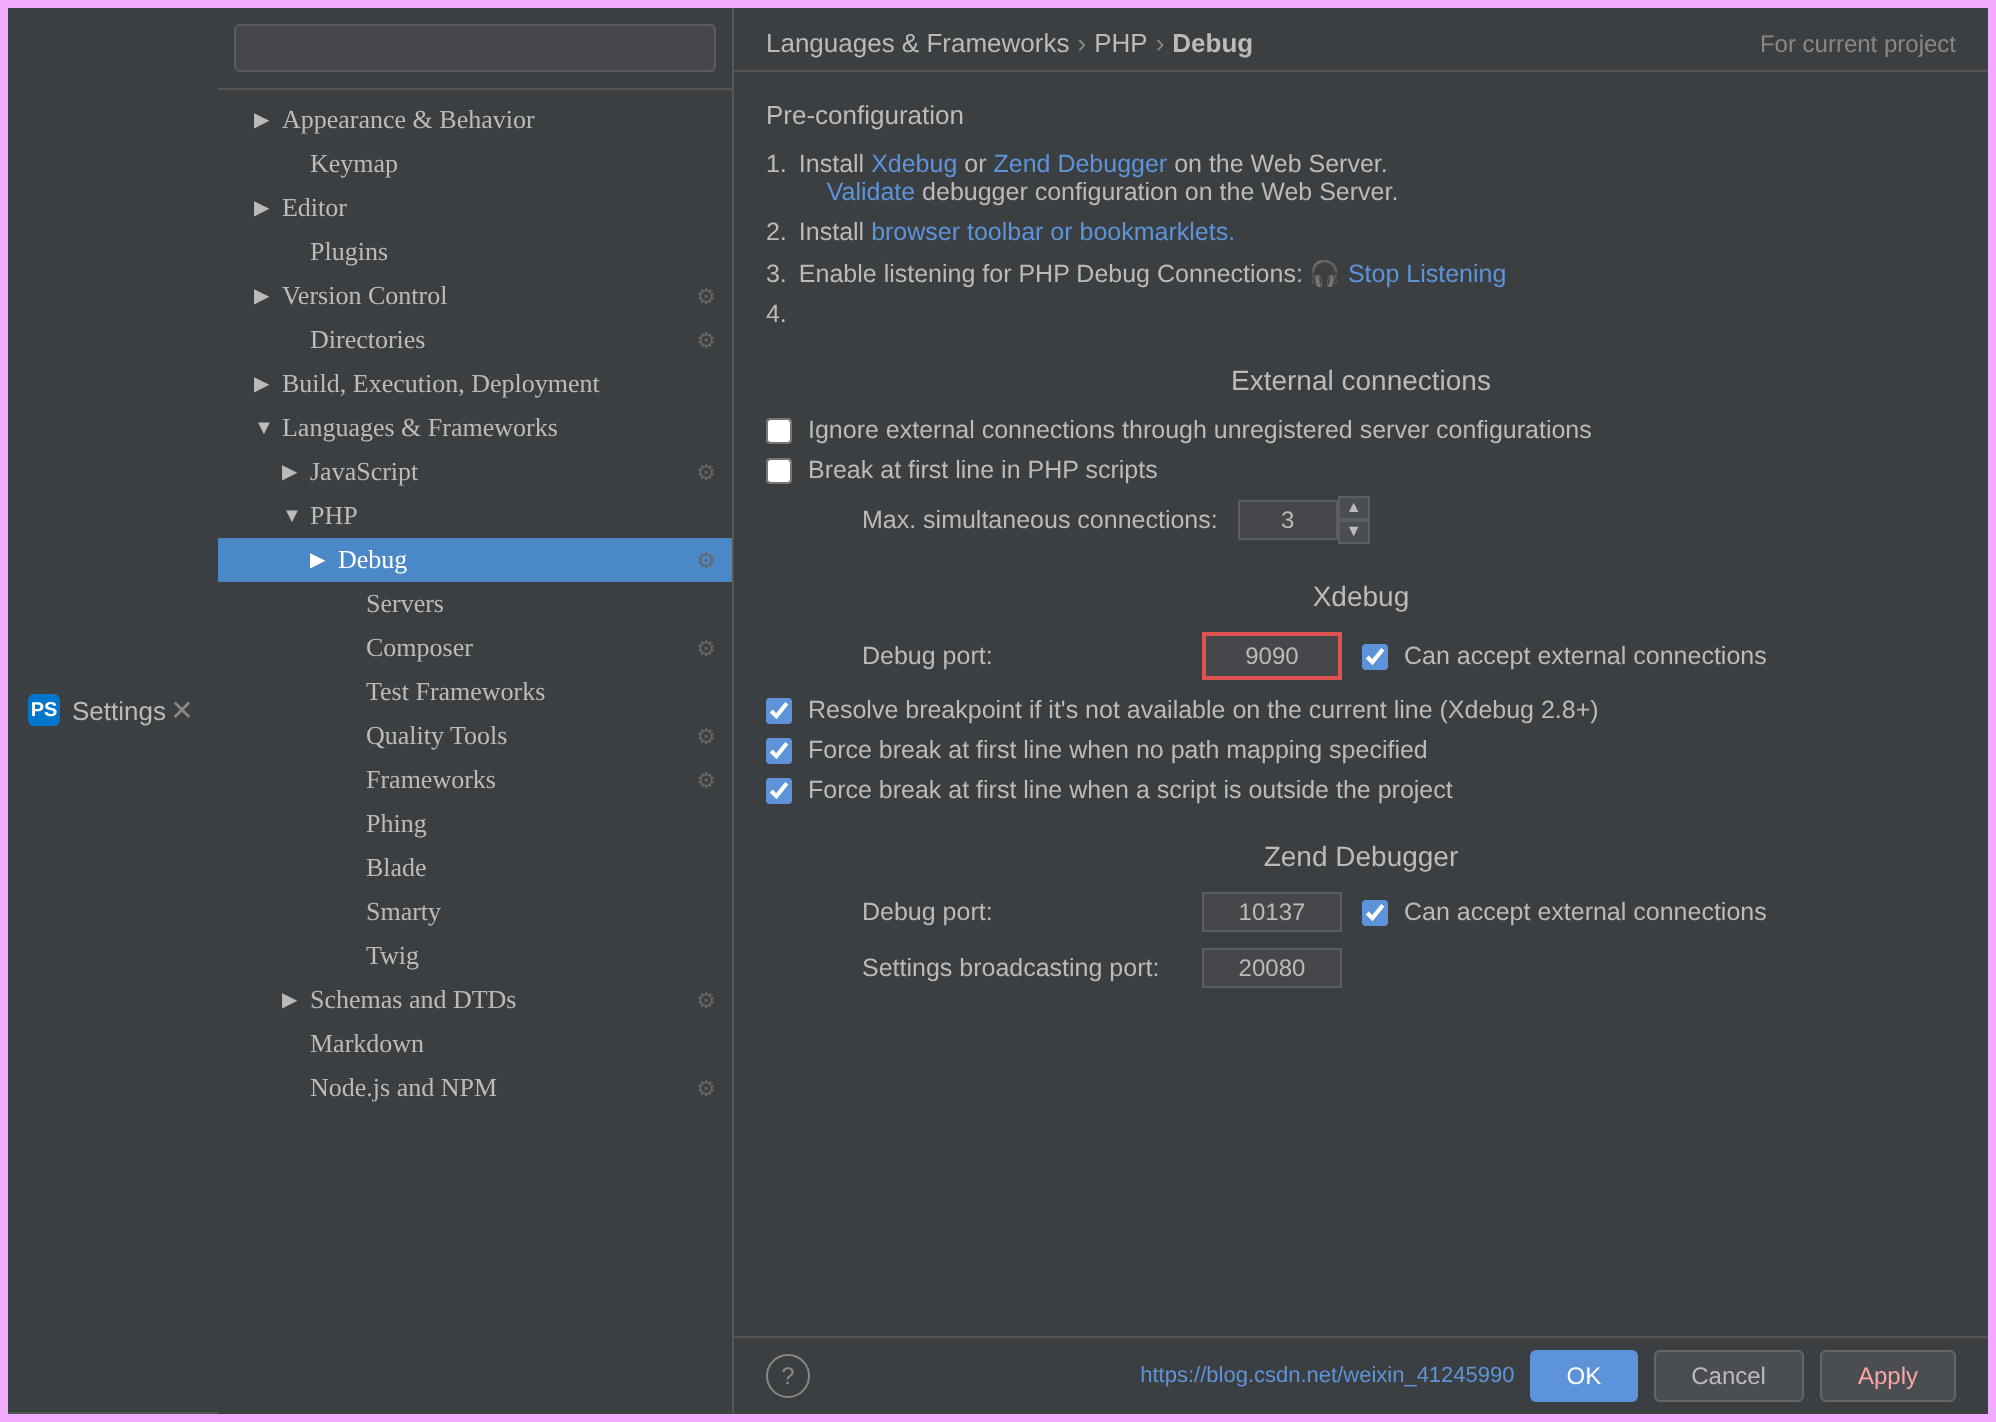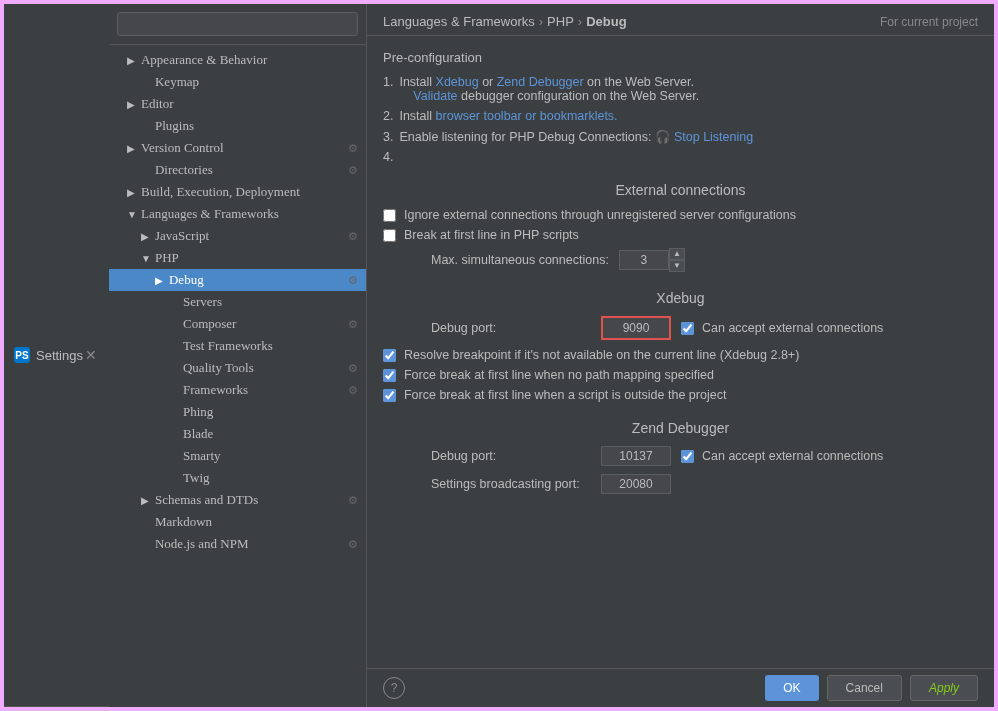--- a/index.html
+++ b/index.html
@@ -266,23 +266,22 @@
       background: #5d94d9;
       color: #fff;
     }
     .btn-cancel {
       background: #4a4e52;
       color: #bbb;
       border: 1px solid #666;
     }
     .btn-apply {
       background: #4a4e52;
-      color: #84cc16;
+      color: #fca5a5;
       border: 1px solid #666;
-      font-style: italic;
     }
     .bottom-bar {
       display: flex;
       align-items: center;
       justify-content: space-between;
       padding: 6px 16px;
       border-top: 1px solid #555;
       background: #3c3f41;
       flex-shrink: 0;
     }
@@ -546,20 +545,21 @@
           </div>
           <div class="field-row">
             <span class="field-label">Settings broadcasting port:</span>
             <input class="num-input" style="width: 70px;" type="text" value="20080">
           </div>
         </div>
       </div>
 
       <div class="bottom-bar">
         <div class="help-btn">?</div>
+        <div class="footer-url">https://blog.csdn.net/weixin_41245990</div>
         <div class="bottom-actions">
           <button class="btn btn-ok">OK</button>
           <button class="btn btn-cancel">Cancel</button>
           <button class="btn btn-apply">Apply</button>
         </div>
       </div>
     </div>
   </div>
 </div>
 

